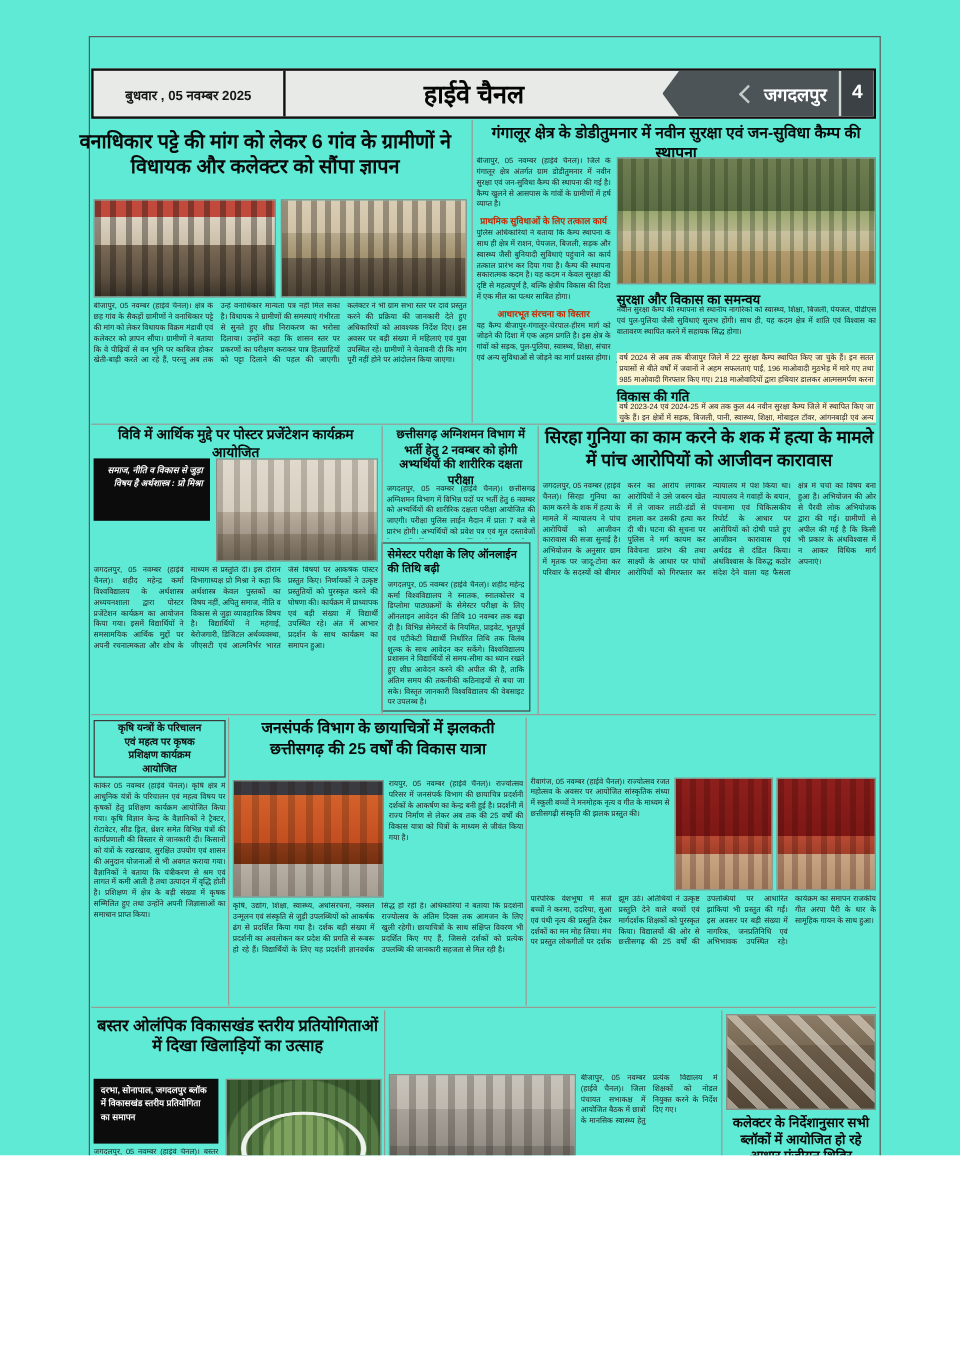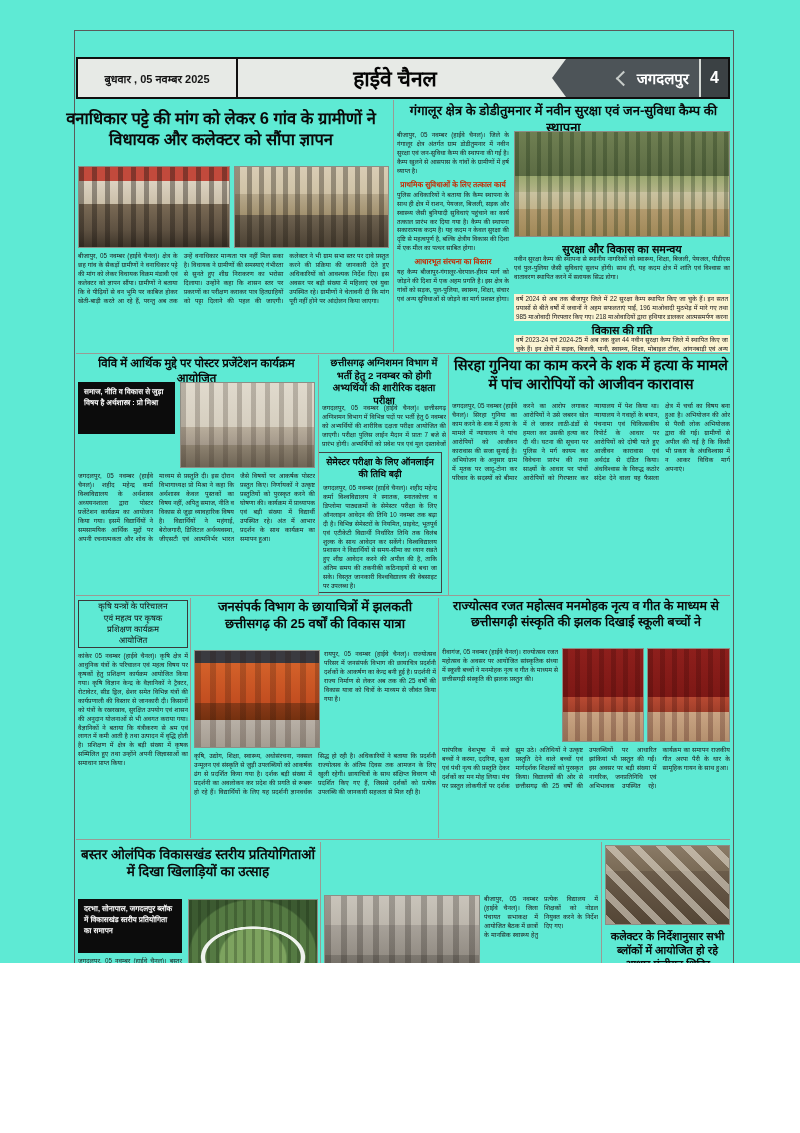--- a/index.html
+++ b/index.html
@@ -22,28 +22,28 @@
   
   .hl{position:absolute;font-weight:800;color:#0a0a0a;text-align:center;line-height:1.28;}
   .bt{font-size:6.3px;line-height:1.42;text-align:justify;color:#1d1d1d;overflow:hidden;}
   .abs{position:absolute;}
   .cols-2{column-count:2;column-gap:6px;}
   .cols-3{column-count:3;column-gap:6px;}
   .cols-4{column-count:4;column-gap:6px;}
   .blackbox{background:#0c0c0c;color:#fcfcfc;font-size:7.3px;font-weight:700;line-height:1.5;
             padding:5px 6px;text-align:center;box-sizing:border-box;}
   .red-sub{color:#c52800;font-weight:700;font-size:7.4px;text-align:center;margin:3px 0 2px;}
-  .sec-sub{font-weight:800;color:#0a0a0a;text-align:center;}
+  .sec-sub{font-weight:800;color:#0a0a0a;}
   .yellow{background:#fbf4d3;}
   .photo{position:absolute;box-sizing:border-box;border:1px solid #8d8d85;}
   .vline{position:absolute;width:1px;background:#9a9a94;}
   .hline{position:absolute;height:1px;background:#9a9a94;}
   .box-article{position:absolute;border:1px solid #444;box-sizing:border-box;padding:4px 4px;}
   .head-box{position:absolute;border:1px solid #3a3a3a;box-sizing:border-box;display:flex;align-items:center;
-            justify-content:center;font-weight:400;text-align:center;line-height:1.35;padding:14px;}
+            justify-content:center;font-weight:700;text-align:center;line-height:1.35;padding:14px;}
   
   .ph1{background-image:repeating-linear-gradient(90deg,rgba(25,20,16,.38) 0 5px,rgba(0,0,0,0) 5px 13px),
        linear-gradient(180deg,#c24a3c 0%,#c24a3c 17%,#ddd3c2 17%,#cbbfa9 46%,#7a6a55 46%,#5f5242 78%,#3e352a 100%);}
   .ph2{background-image:repeating-linear-gradient(90deg,rgba(30,25,18,.35) 0 5px,rgba(0,0,0,0) 5px 12px),
        linear-gradient(180deg,#d9cdb4 0%,#cfc2a6 34%,#b7a98c 34%,#a2916f 60%,#6e6250 60%,#4c4234 100%);}
   .ph3{background-image:repeating-linear-gradient(90deg,rgba(20,40,15,.28) 0 4px,rgba(0,0,0,0) 4px 11px),
        linear-gradient(180deg,#6f7f52 0%,#5c6c44 42%,#9aa86f 42%,#b4b489 58%,#c9c2a0 58%,#c2b48c 74%,#b39b6e 74%,#a08858 100%);}
   .ph4{background-image:repeating-linear-gradient(90deg,rgba(60,50,40,.25) 0 5px,rgba(0,0,0,0) 5px 14px),
        linear-gradient(180deg,#e0dacd 0%,#d6cfc0 52%,#b9ae9c 52%,#a3988a 74%,#8d8270 74%,#6f6556 100%);}
   .ph5{background-image:repeating-linear-gradient(90deg,rgba(40,20,10,.22) 0 6px,rgba(0,0,0,0) 6px 15px),
@@ -91,21 +91,21 @@
   </div>
   <div class="photo ph3" style="left:514px;top:131px;width:216px;height:106px;"></div>
   <div class="abs sec-sub" style="left:514px;top:241px;width:216px;font-size:11px;">सुरक्षा और विकास का समन्वय</div>
   <div class="abs bt" style="left:514px;top:255px;width:216px;height:24px;">नवीन सुरक्षा कैम्प की स्थापना से स्थानीय नागरिकों को स्वास्थ्य, शिक्षा, बिजली, पेयजल, पीडीएस एवं पुल-पुलिया जैसी सुविधाएं सुलभ होंगी। साथ ही, यह कदम क्षेत्र में शांति एवं विश्वास का वातावरण स्थापित करने में सहायक सिद्ध होगा।</div>
   <div class="abs sec-sub" style="left:514px;top:276px;width:216px;font-size:11px;margin-top:20px;">नक्सल उन्मूलन में उल्लेखनीय उपलब्धियां</div>
   <div class="abs bt yellow" style="left:514px;top:294px;width:216px;height:27px;padding:1px 2px;box-sizing:border-box;">वर्ष 2024 से अब तक बीजापुर जिले में 22 सुरक्षा कैम्प स्थापित किए जा चुके हैं। इन सतत प्रयासों से बीते वर्षों में जवानों ने अहम सफलताएं पाईं, 196 माओवादी मुठभेड़ में मारे गए तथा 985 माओवादी गिरफ्तार किए गए। 218 माओवादियों द्वारा हथियार डालकर आत्मसमर्पण करना नक्सल-विरोधी अभियान में एक महत्वपूर्ण रणनीतिक सफलता है।</div>
   <div class="abs sec-sub" style="left:514px;top:322px;width:216px;font-size:11px;">विकास की गति</div>
   <div class="abs bt yellow" style="left:514px;top:335px;width:216px;height:17px;padding:1px 2px;box-sizing:border-box;">वर्ष 2023-24 एवं 2024-25 में अब तक कुल 44 नवीन सुरक्षा कैम्प जिले में स्थापित किए जा चुके हैं। इन क्षेत्रों में सड़क, बिजली, पानी, स्वास्थ्य, शिक्षा, मोबाइल टॉवर, आंगनबाड़ी एवं अन्य जन-सुविधाओं का तीव्र विस्तार हुआ है। यह पहल बीजापुर जिले के दुर्गम एवं नक्सल-प्रभावित इलाकों में शांति, सुरक्षा एवं विकास की नई दिशा तय कर रही है।</div>
 
   <div class="hl" style="left:78px;top:356px;width:237px;font-size:11.5px;">विवि में आर्थिक मुद्दे पर पोस्टर प्रजेंटेशन कार्यक्रम आयोजित</div>
-  <div class="abs blackbox" style="left:78px;top:382px;width:97px;height:52px;text-align:left;">समाज, नीति व विकास से जुड़ा विषय है अर्थशास्त्र : प्रो मिश्रा</div>
+  <div class="abs blackbox" style="left:78px;top:382px;width:97px;height:52px;text-align:right;font-style:italic;">समाज, नीति व विकास से जुड़ा विषय है अर्थशास्त्र : प्रो मिश्रा</div>
   <div class="photo ph4" style="left:180px;top:382px;width:135px;height:86px;"></div>
   <div class="abs bt cols-3" style="left:78px;top:472px;width:237px;height:121px;">जगदलपुर, 05 नवम्बर (हाईवे चैनल)। शहीद महेन्द्र कर्मा विश्वविद्यालय के अर्थशास्त्र अध्ययनशाला द्वारा पोस्टर प्रजेंटेशन कार्यक्रम का आयोजन किया गया। इसमें विद्यार्थियों ने समसामयिक आर्थिक मुद्दों पर अपनी रचनात्मकता और शोध के माध्यम से प्रस्तुति दी। इस दौरान विभागाध्यक्ष प्रो मिश्रा ने कहा कि अर्थशास्त्र केवल पुस्तकों का विषय नहीं, अपितु समाज, नीति व विकास से जुड़ा व्यावहारिक विषय है। विद्यार्थियों ने महंगाई, बेरोजगारी, डिजिटल अर्थव्यवस्था, जीएसटी एवं आत्मनिर्भर भारत जैसे विषयों पर आकर्षक पोस्टर प्रस्तुत किए। निर्णायकों ने उत्कृष्ट प्रस्तुतियों को पुरस्कृत करने की घोषणा की। कार्यक्रम में प्राध्यापक एवं बड़ी संख्या में विद्यार्थी उपस्थित रहे। अंत में आभार प्रदर्शन के साथ कार्यक्रम का समापन हुआ।</div>
 
   <div class="hl" style="left:322px;top:357px;width:124px;font-size:9.8px;">छत्तीसगढ़ अग्निशमन विभाग में भर्ती हेतु 2 नवम्बर को होगी अभ्यर्थियों की शारीरिक दक्षता परीक्षा</div>
   <div class="abs bt" style="left:322px;top:404px;width:124px;height:45px;">जगदलपुर, 05 नवम्बर (हाईवे चैनल)। छत्तीसगढ़ अग्निशमन विभाग में विभिन्न पदों पर भर्ती हेतु 6 नवम्बर को अभ्यर्थियों की शारीरिक दक्षता परीक्षा आयोजित की जाएगी। परीक्षा पुलिस लाईन मैदान में प्रातः 7 बजे से प्रारंभ होगी। अभ्यर्थियों को प्रवेश पत्र एवं मूल दस्तावेजों के साथ निर्धारित समय पर उपस्थित होने कहा गया है।</div>
   <div class="box-article" style="left:318px;top:452px;width:124px;height:141px;">
     <div class="sec-sub" style="font-size:9.2px;line-height:1.3;margin-bottom:3px;">सेमेस्टर परीक्षा के लिए ऑनलाईन की तिथि बढ़ी</div>
     <div class="bt" style="height:106px;">जगदलपुर, 05 नवम्बर (हाईवे चैनल)। शहीद महेन्द्र कर्मा विश्वविद्यालय ने स्नातक, स्नातकोत्तर व डिप्लोमा पाठ्यक्रमों के सेमेस्टर परीक्षा के लिए ऑनलाइन आवेदन की तिथि 10 नवम्बर तक बढ़ा दी है। विभिन्न सेमेस्टरों के नियमित, प्राइवेट, भूतपूर्व एवं एटीकेटी विद्यार्थी निर्धारित तिथि तक विलंब शुल्क के साथ आवेदन कर सकेंगे। विश्वविद्यालय प्रशासन ने विद्यार्थियों से समय-सीमा का ध्यान रखते हुए शीघ्र आवेदन करने की अपील की है, ताकि अंतिम समय की तकनीकी कठिनाइयों से बचा जा सके। विस्तृत जानकारी विश्वविद्यालय की वेबसाइट पर उपलब्ध है।</div>
   </div>
 
@@ -113,21 +113,20 @@
   <div class="abs bt cols-4" style="left:452px;top:402px;width:278px;height:191px;">जगदलपुर, 05 नवम्बर (हाईवे चैनल)। सिरहा गुनिया का काम करने के शक में हत्या के मामले में न्यायालय ने पांच आरोपियों को आजीवन कारावास की सजा सुनाई है। अभियोजन के अनुसार ग्राम में मृतक पर जादू-टोना कर परिवार के सदस्यों को बीमार करने का आरोप लगाकर आरोपियों ने उसे जबरन खेत में ले जाकर लाठी-डंडों से हमला कर उसकी हत्या कर दी थी। घटना की सूचना पर पुलिस ने मर्ग कायम कर विवेचना प्रारंभ की तथा साक्ष्यों के आधार पर पांचों आरोपियों को गिरफ्तार कर न्यायालय में पेश किया था। न्यायालय ने गवाहों के बयान, पंचनामा एवं चिकित्सकीय रिपोर्ट के आधार पर आरोपियों को दोषी पाते हुए आजीवन कारावास एवं अर्थदंड से दंडित किया। अंधविश्वास के विरुद्ध कठोर संदेश देने वाला यह फैसला क्षेत्र में चर्चा का विषय बना हुआ है। अभियोजन की ओर से पैरवी लोक अभियोजक द्वारा की गई। ग्रामीणों से अपील की गई है कि किसी भी प्रकार के अंधविश्वास में न आकर विधिक मार्ग अपनाएं।</div>
 
   <div class="head-box" style="left:78px;top:600px;width:110px;height:48px;font-size:8.4px;">कृषि यन्त्रों के परिचालन एवं महत्व पर कृषक प्रशिक्षण कार्यक्रम आयोजित</div>
   <div class="abs bt" style="left:78px;top:652px;width:110px;height:184px;">कांकेर 05 नवम्बर (हाईवे चैनल)। कृषि क्षेत्र में आधुनिक यंत्रों के परिचालन एवं महत्व विषय पर कृषकों हेतु प्रशिक्षण कार्यक्रम आयोजित किया गया। कृषि विज्ञान केन्द्र के वैज्ञानिकों ने ट्रैक्टर, रोटावेटर, सीड ड्रिल, थ्रेशर समेत विभिन्न यंत्रों की कार्यप्रणाली की विस्तार से जानकारी दी। किसानों को यंत्रों के रखरखाव, सुरक्षित उपयोग एवं शासन की अनुदान योजनाओं से भी अवगत कराया गया। वैज्ञानिकों ने बताया कि यंत्रीकरण से श्रम एवं लागत में कमी आती है तथा उत्पादन में वृद्धि होती है। प्रशिक्षण में क्षेत्र के बड़ी संख्या में कृषक सम्मिलित हुए तथा उन्होंने अपनी जिज्ञासाओं का समाधान प्राप्त किया।</div>
 
   <div class="hl" style="left:194px;top:599px;width:242px;font-size:13px;">जनसंपर्क विभाग के छायाचित्रों में झलकती छत्तीसगढ़ की 25 वर्षों की विकास यात्रा</div>
   <div class="photo ph5" style="left:194px;top:650px;width:126px;height:98px;"></div>
   <div class="abs bt" style="left:324px;top:650px;width:112px;height:98px;">रायपुर, 05 नवम्बर (हाईवे चैनल)। राज्योत्सव परिसर में जनसंपर्क विभाग की छायाचित्र प्रदर्शनी दर्शकों के आकर्षण का केन्द्र बनी हुई है। प्रदर्शनी में राज्य निर्माण से लेकर अब तक की 25 वर्षों की विकास यात्रा को चित्रों के माध्यम से जीवंत किया गया है।</div>
   <div class="abs bt cols-2" style="left:194px;top:752px;width:242px;height:84px;">कृषि, उद्योग, शिक्षा, स्वास्थ्य, अधोसंरचना, नक्सल उन्मूलन एवं संस्कृति से जुड़ी उपलब्धियों को आकर्षक ढंग से प्रदर्शित किया गया है। दर्शक बड़ी संख्या में प्रदर्शनी का अवलोकन कर प्रदेश की प्रगति से रूबरू हो रहे हैं। विद्यार्थियों के लिए यह प्रदर्शनी ज्ञानवर्धक सिद्ध हो रही है। अधिकारियों ने बताया कि प्रदर्शनी राज्योत्सव के अंतिम दिवस तक आमजन के लिए खुली रहेगी। छायाचित्रों के साथ संक्षिप्त विवरण भी प्रदर्शित किए गए हैं, जिससे दर्शकों को प्रत्येक उपलब्धि की जानकारी सहजता से मिल रही है।</div>
 
-  <div class="hl" style="left:442px;top:598px;width:288px;font-size:12.5px;">राज्योत्सव रजत महोत्सव मनमोहक नृत्य व गीत के माध्यम से छत्तीसगढ़ी संस्कृति की झलक दिखाई स्कूली बच्चों ने</div>
   <div class="abs bt" style="left:442px;top:648px;width:116px;height:94px;">रीवागंज, 05 नवम्बर (हाईवे चैनल)। राज्योत्सव रजत महोत्सव के अवसर पर आयोजित सांस्कृतिक संध्या में स्कूली बच्चों ने मनमोहक नृत्य व गीत के माध्यम से छत्तीसगढ़ी संस्कृति की झलक प्रस्तुत की।</div>
   <div class="photo ph6" style="left:562px;top:648px;width:82px;height:94px;"></div>
   <div class="photo ph6" style="left:647px;top:648px;width:83px;height:94px;"></div>
   <div class="abs bt cols-4" style="left:442px;top:746px;width:288px;height:90px;">पारंपरिक वेशभूषा में सजे बच्चों ने करमा, ददरिया, सुआ एवं पंथी नृत्य की प्रस्तुति देकर दर्शकों का मन मोह लिया। मंच पर प्रस्तुत लोकगीतों पर दर्शक झूम उठे। अतिथियों ने उत्कृष्ट प्रस्तुति देने वाले बच्चों एवं मार्गदर्शक शिक्षकों को पुरस्कृत किया। विद्यालयों की ओर से छत्तीसगढ़ की 25 वर्षों की उपलब्धियों पर आधारित झांकियां भी प्रस्तुत की गईं। इस अवसर पर बड़ी संख्या में नागरिक, जनप्रतिनिधि एवं अभिभावक उपस्थित रहे। कार्यक्रम का समापन राजकीय गीत अरपा पैरी के धार के सामूहिक गायन के साथ हुआ।</div>
 
   <div class="hl" style="left:78px;top:846px;width:240px;font-size:13.5px;">बस्तर ओलंपिक विकासखंड स्तरीय प्रतियोगिताओं में दिखा खिलाड़ियों का उत्साह</div>
   <div class="abs blackbox" style="left:78px;top:899px;width:104px;height:54px;text-align:left;">दरभा, सोनापाल, जगदलपुर ब्लॉक में विकासखंड स्तरीय प्रतियोगिता का समापन</div>
   <div class="photo ph7" style="left:188px;top:899px;width:130px;height:108px;"></div>
   <div class="abs bt" style="left:78px;top:957px;width:104px;height:150px;">जगदलपुर, 05 नवम्बर (हाईवे चैनल)। बस्तर ओलंपिक 2025 के तहत जिले के विभिन्न विकासखंडों में खंड स्तरीय प्रतियोगिताओं का आयोजन किया जा रहा है। दरभा, सोनापाल एवं जगदलपुर ब्लॉक में आयोजित स्पर्धाओं में खिलाड़ियों ने उत्साहपूर्वक भाग लिया।</div>
   <div class="abs bt cols-2" style="left:188px;top:1011px;width:130px;height:96px;">कबड्डी, खो-खो, वॉलीबॉल, फुटबॉल, तीरंदाजी एवं एथलेटिक्स की स्पर्धाओं में सैकड़ों खिलाड़ियों ने अपने हुनर का प्रदर्शन किया। विजेता खिलाड़ी अब जिला स्तरीय प्रतियोगिता में भाग लेंगे। आयोजन स्थल पर ग्रामीणों की भारी भीड़ उमड़ी। जनप्रतिनिधियों ने विजेताओं को पुरस्कार वितरित कर उनका उत्साहवर्धन किया।</div>

